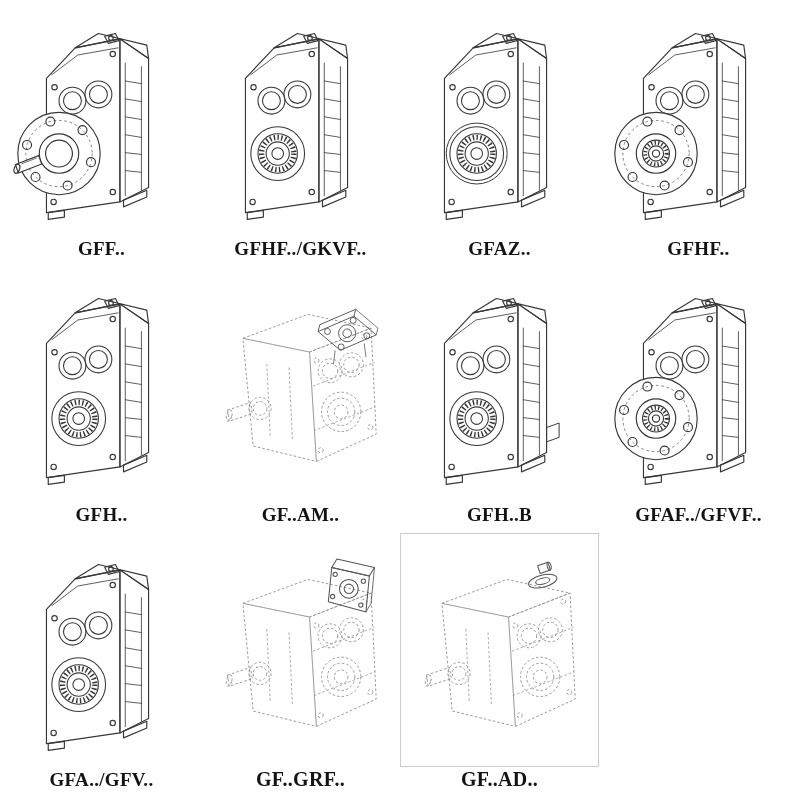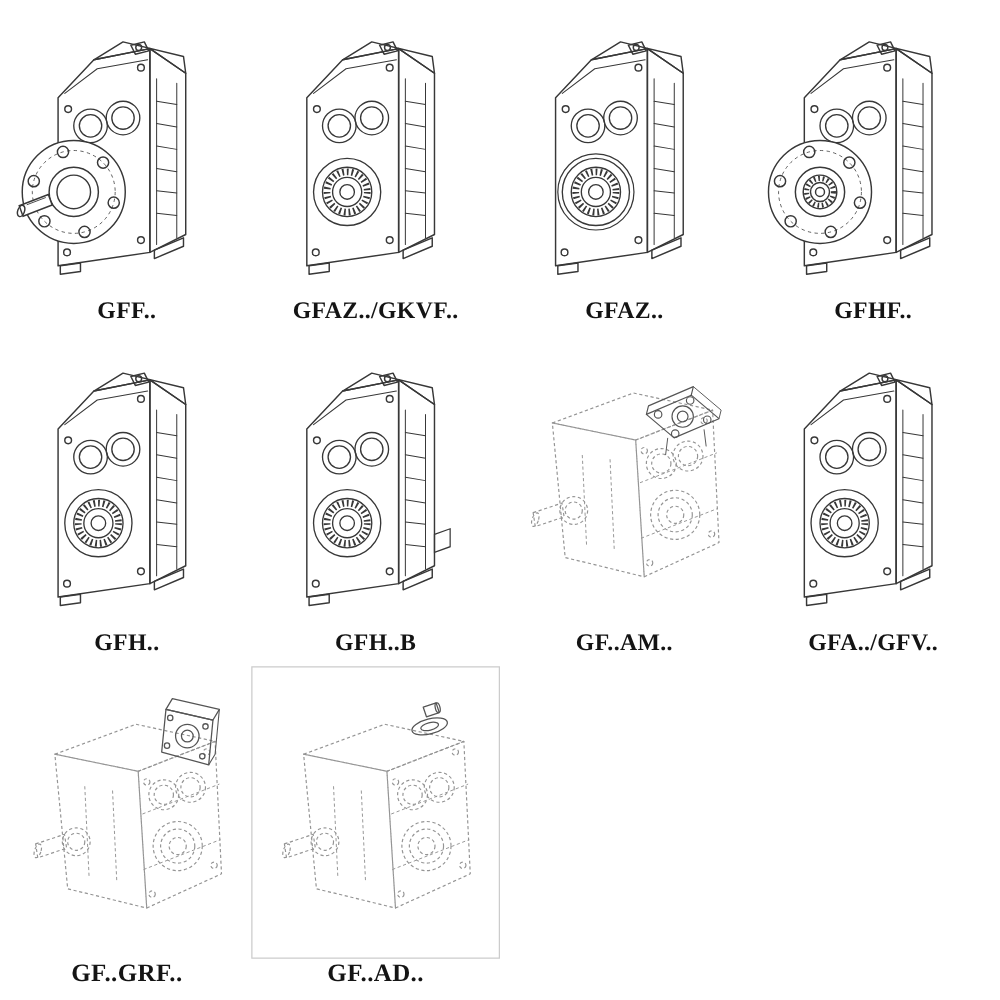--- a/index.html
+++ b/index.html
@@ -211,21 +211,21 @@
   </figure>
 
   <figure class="cell">
     <div class="drawing">
       <svg class="draw" viewBox="0 0 200 240">
         <use href="#sym-housing" class="line-solid"></use>
         <use href="#sym-two-bores" class="line-solid"></use>
         <use href="#sym-hollow-bearing" class="line-solid"></use>
       </svg>
     </div>
-    <figcaption class="label">GFAZ../GKVF..</figcaption>
+    <figcaption class="label">GFHF../GKVF..</figcaption>
   </figure>
 
   <figure class="cell">
     <div class="drawing">
       <svg class="draw" viewBox="0 0 200 240">
         <use href="#sym-housing" class="line-solid"></use>
         <use href="#sym-two-bores" class="line-solid"></use>
         <use href="#sym-hollow-bearing" class="line-solid"></use>
         <g fill="none" stroke="#383838" stroke-width="1.1">
           <circle cx="74" cy="158" r="34"></circle>
@@ -252,43 +252,53 @@
         <use href="#sym-housing" class="line-solid"></use>
         <use href="#sym-two-bores" class="line-solid"></use>
         <use href="#sym-hollow-bearing" class="line-solid"></use>
       </svg>
     </div>
     <figcaption class="label">GFH..</figcaption>
   </figure>
 
   <figure class="cell">
     <div class="drawing">
+      <svg class="draw" viewBox="0 0 220 240">
+        <use href="#sym-housing-rear" class="line-light"></use>
+        <use href="#sym-adapter-am" class="line-mid"></use>
+      </svg>
+    </div>
+    <figcaption class="label">GF..AM..</figcaption>
+  </figure>
+
+  <figure class="cell">
+    <div class="drawing">
       <svg class="draw" viewBox="0 0 200 240">
         <use href="#sym-housing" class="line-solid"></use>
         <use href="#sym-two-bores" class="line-solid"></use>
         <use href="#sym-hollow-bearing" class="line-solid"></use>
         <g fill="none" stroke="#383838" stroke-width="1.1">
           <path d="M152,168 l14,-5 l0,16 l-14,5 Z"></path>
         </g>
       </svg>
     </div>
     <figcaption class="label">GFH..B</figcaption>
   </figure>
 
-  <figure class="cell">
-    <div class="drawing">
-      <svg class="draw" viewBox="0 0 220 240">
-        <use href="#sym-housing-rear" class="line-light"></use>
-        <use href="#sym-adapter-am" class="line-mid"></use>
-      </svg>
-    </div>
-    <figcaption class="label">GF..AM..</figcaption>
-  </figure>
-
-
+
+  <figure class="cell">
+    <div class="drawing">
+      <svg class="draw" viewBox="0 0 200 240">
+        <use href="#sym-housing" class="line-solid"></use>
+        <use href="#sym-two-bores" class="line-solid"></use>
+        <use href="#sym-flange-hollow" class="line-solid"></use>
+      </svg>
+    </div>
+    <figcaption class="label">GFAF../GFVF..</figcaption>
+  </figure>
 
   <figure class="cell">
     <div class="drawing">
       <svg class="draw" viewBox="0 0 200 240">
         <use href="#sym-housing" class="line-solid"></use>
         <use href="#sym-two-bores" class="line-solid"></use>
         <use href="#sym-hollow-bearing" class="line-solid"></use>
       </svg>
     </div>
     <figcaption class="label">GFA../GFV..</figcaption>

